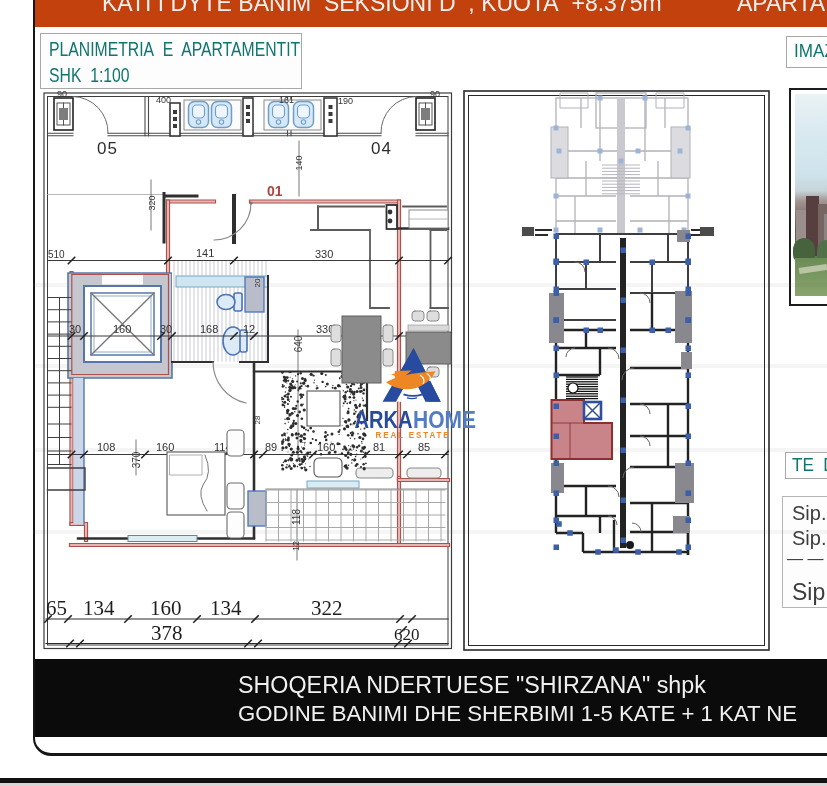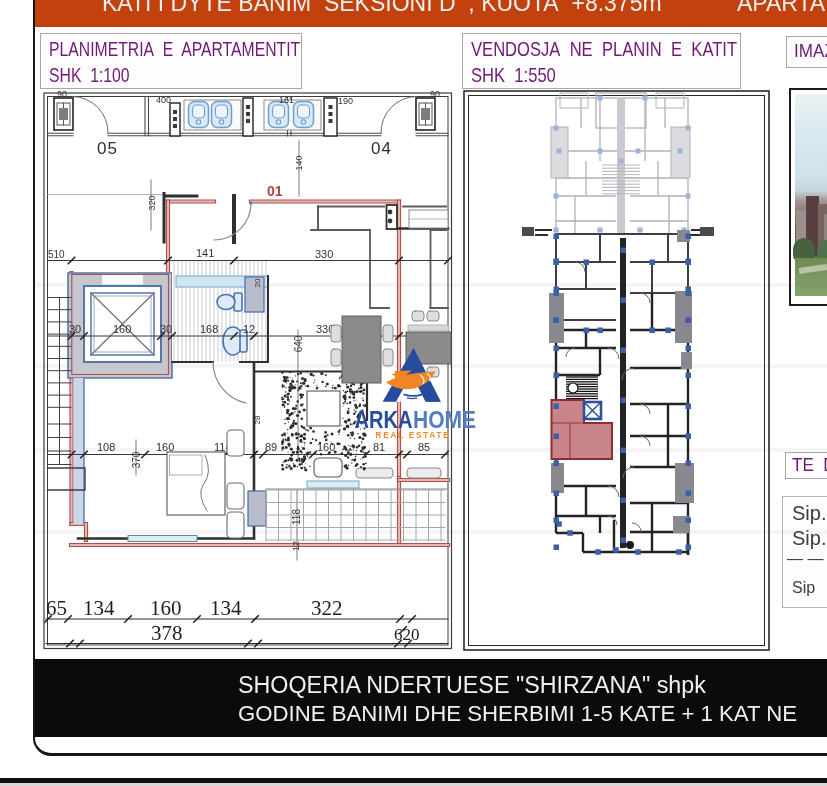--- a/index.html
+++ b/index.html
@@ -1,43 +1,39 @@
 <!DOCTYPE html>
 <html><head>
 <meta charset="utf-8">
 <style>
   html,body{margin:0;padding:0;background:#fff;}
   #page{position:relative;width:827px;height:786px;background:#ffffff;overflow:hidden;
         font-family:"Liberation Sans",sans-serif;}
   .abs{position:absolute;}
-  .lbl{position:absolute;background:#fdfdfd;border:1px solid #a8a8a8;color:#701a75;}
+  .lbl{position:absolute;background:#fdfdfd;border:1px solid #a8a8a8;color:#0f766e;}
   .lbl .t{transform-origin:0 50%;white-space:nowrap;}
 </style>
 </head>
 <body>
 <div id="page">
 
   <div class="abs" style="left:33px;top:-20px;width:820px;height:773px;
        border-left:2.5px solid #161616;border-bottom:3px solid #161616;
        border-bottom-left-radius:18px;"></div>
 
   <div class="abs" style="left:35px;top:0;width:792px;height:27px;background:#c2410c;overflow:hidden;">
      <div class="abs" style="left:67px;top:-10px;color:#efefef;font-size:23px;letter-spacing:0px;white-space:nowrap;">KATI I DYTE BANIM&nbsp; SEKSIONI D&nbsp; , KUOTA&nbsp; +8.375m</div>
      <div class="abs" style="left:702px;top:-10px;color:#efefef;font-size:23px;letter-spacing:0px;white-space:nowrap;">APARTAMENTI</div>
   </div>
 
   <div class="lbl" style="left:40px;top:33px;width:260px;height:54px;">
     <div class="t" style="position:absolute;left:8px;top:3px;font-size:21px;transform:scaleX(0.75);">PLANIMETRIA&nbsp; E&nbsp; APARTAMENTIT</div>
     <div class="t" style="position:absolute;left:8px;top:29px;font-size:21px;transform:scaleX(0.75);">SHK&nbsp; 1:100</div>
   </div>
 
-  <div class="lbl" style="left:462px;top:33px;width:277px;height:54px;">
-    <div class="t" style="position:absolute;left:8px;top:3px;font-size:21px;transform:scaleX(0.79);">VENDOSJA&nbsp; NE&nbsp; PLANIN&nbsp; E&nbsp; KATIT</div>
-    <div class="t" style="position:absolute;left:8px;top:29px;font-size:21px;transform:scaleX(0.79);">SHK&nbsp; 1:550</div>
-  </div>
 
   <div class="lbl" style="left:786px;top:36px;width:60px;height:30px;">
     <div class="t" style="position:absolute;left:7px;top:3px;font-size:19px;transform:scaleX(0.9);">IMAZHE</div>
   </div>
 
   <div class="abs" style="left:789px;top:88px;width:45px;height:214px;border:2px solid #1c1c1c;background:#fff;">
     <div class="abs" style="left:4px;top:4px;width:41px;height:202px;
       background:linear-gradient(180deg,#eaf2f4 0%,#d8e9f0 20%,#cfe3ec 40%,#c6d4d8 48%,#a29593 53%,#8d7b78 58%,#566548 67%,#49653f 76%,#7b9a60 88%,#85a26b 100%);"></div>
     <div class="abs" style="left:15px;top:106px;width:13px;height:60px;background:#573f3f;"></div>
     <div class="abs" style="left:5px;top:120px;width:10px;height:42px;background:#9b8f8d;"></div>
@@ -50,21 +46,21 @@
   </div>
 
   <div class="lbl" style="left:785px;top:452px;width:55px;height:25px;">
     <div class="t" style="position:absolute;left:6px;top:1px;font-size:19px;transform:scaleX(0.9);">TE&nbsp; DH</div>
   </div>
 
   <div class="lbl" style="left:782px;top:496px;width:60px;height:110px;border-color:#b5b5b5;color:#3d3d3d;">
     <div style="position:absolute;left:9px;top:5px;font-size:20px;">Sip.</div>
     <div style="position:absolute;left:9px;top:30px;font-size:20px;">Sip.</div>
     <div style="position:absolute;left:4px;top:53px;font-size:16px;letter-spacing:0px;white-space:nowrap;">— — — —</div>
-    <div style="position:absolute;left:9px;top:82px;font-size:16px;">Sip</div>
+    <div style="position:absolute;left:9px;top:82px;font-size:23px;">Sip</div>
   </div>
 
   <div class="abs" style="left:35px;top:659px;width:792px;height:78px;background:#0b0b0b;color:#f0f0f0;">
     <div class="abs" style="left:203px;top:13px;font-size:23.3px;white-space:nowrap;">SHOQERIA NDERTUESE "SHIRZANA" shpk</div>
     <div class="abs" style="left:203px;top:42px;font-size:22.2px;white-space:nowrap;">GODINE BANIMI DHE SHERBIMI 1-5 KATE + 1 KAT NE</div>
   </div>
 
   <div class="abs" style="left:0;top:778px;width:827px;height:5px;background:#111;"></div>
   <div class="abs" style="left:0;top:783px;width:827px;height:3px;background:#d7d7d7;"></div>
 

